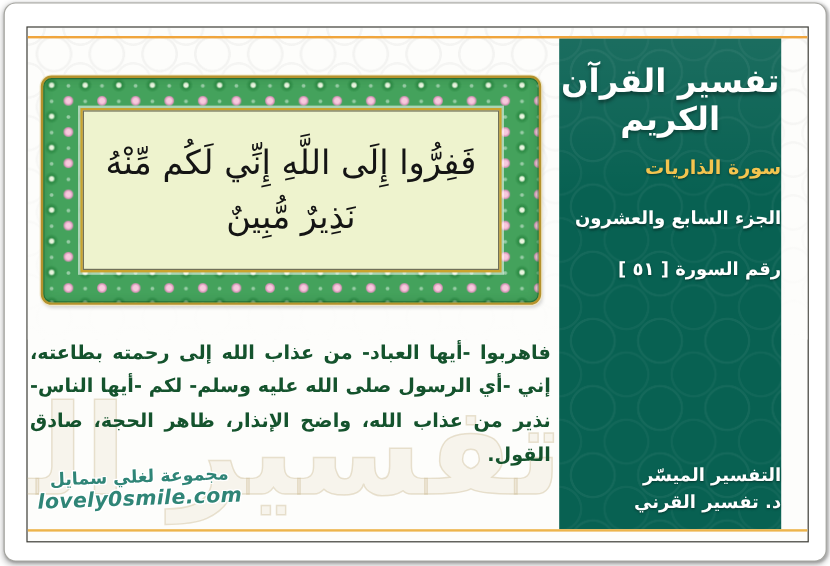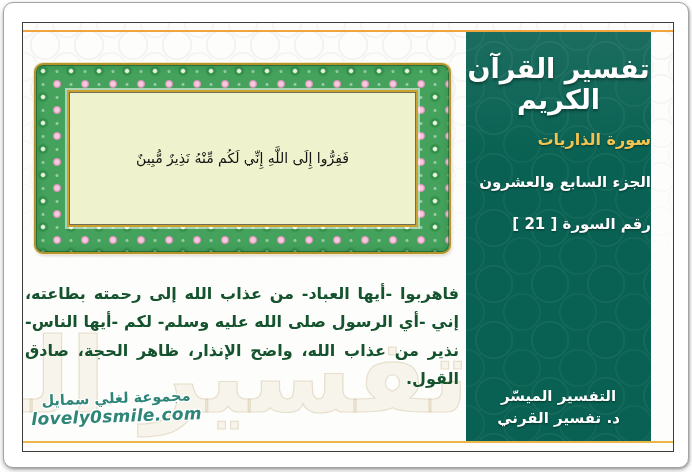--- a/index.html
+++ b/index.html
@@ -54,21 +54,21 @@
     box-shadow:inset 0 0 0 1px rgba(20,80,35,.55), inset 0 0 8px rgba(20,80,35,.30), 0 0 0 1px #efe7c8, 1px 2px 3px rgba(0,0,0,.15);
   }
   .verse-panel{
     width:100%;height:100%;box-sizing:border-box;
     background:#eef3ce;border:1px solid #70705a;
     box-shadow:0 0 0 2px #caa32e, 0 0 0 4px rgba(255,255,255,.55);
     display:flex;align-items:center;justify-content:center;
   }
   .verse-text{
     direction:rtl;text-align:center;color:#141414;
-    font-size:14px;line-height:1.6;padding:0 10px;
+    font-size:28px;line-height:1.6;padding:0 10px;
   }
 
   .tafsir{
     position:absolute;left:2px;top:257px;width:434px;z-index:2;
     direction:rtl;text-align:justify;
     color:#14532d;font-weight:bold;font-size:16px;line-height:1.78;
   }
 
   .watermark{
     position:absolute;left:8px;top:367px;z-index:3;transform:rotate(-2deg);
@@ -103,21 +103,21 @@
   }
   .sb-item{
     position:absolute;left:0;right:0;
     font-size:15px;font-weight:bold;text-shadow:0 1px 2px rgba(0,0,0,.45);
   }
   .sb-surah{top:98px;font-size:16px;color:#f3c44f;}
   .sb-juz{top:141px;}
   .sb-surah-num{top:183px;}
   .sb-ayah-num{top:219px;}
   .sb-footer{
-    position:absolute;left:0;right:0;bottom:12px;text-align:center;
+    position:absolute;left:0;right:0;bottom:12px;text-align:right;
     font-size:15px;font-weight:bold;line-height:22px;text-shadow:0 1px 2px rgba(0,0,0,.45);
   }
 </style>
 </head>
 <body>
 
 <div class="card">
   <div class="frame">
 
     <div class="bg-pattern"></div>
@@ -136,21 +136,21 @@
 
     <div class="watermark">
       <div class="wm-ar" lang="ar">مجموعة لغلي سمايل</div>
       <div class="wm-en">lovely0smile.com</div>
     </div>
 
     <div class="sidebar">
       <div class="sb-title" lang="ar">تفسير القرآن الكريم</div>
       <div class="sb-item sb-surah" lang="ar">سورة الذاريات</div>
       <div class="sb-item sb-juz" lang="ar">الجزء السابع والعشرون</div>
-      <div class="sb-item sb-surah-num" lang="ar">رقم السورة [ 21 ]</div>
+      <div class="sb-item sb-surah-num" lang="ar">رقم السورة [ ٥١ ]</div>
       <div class="sb-footer">
         <div lang="ar">التفسير الميسّر</div>
         <div lang="ar">د. تفسير القرني</div>
       </div>
     </div>
 
   </div>
 </div>
 
 </body></html>

